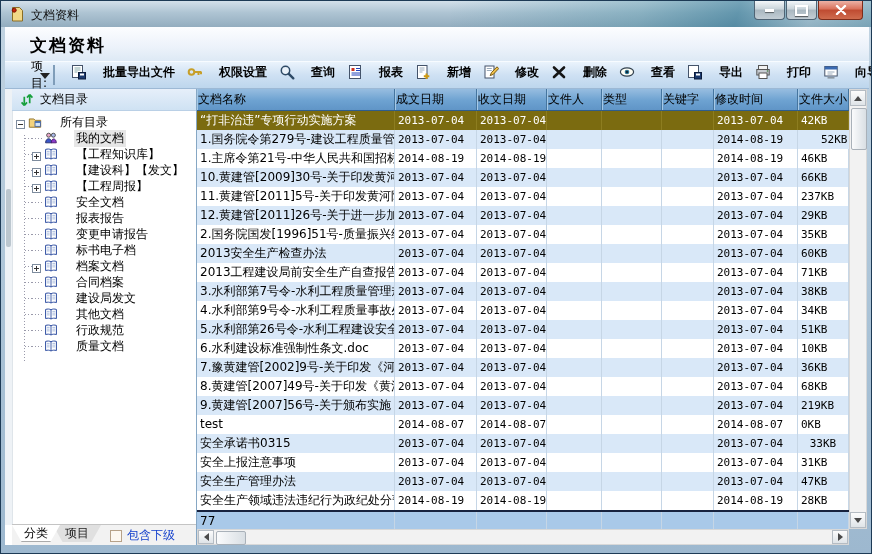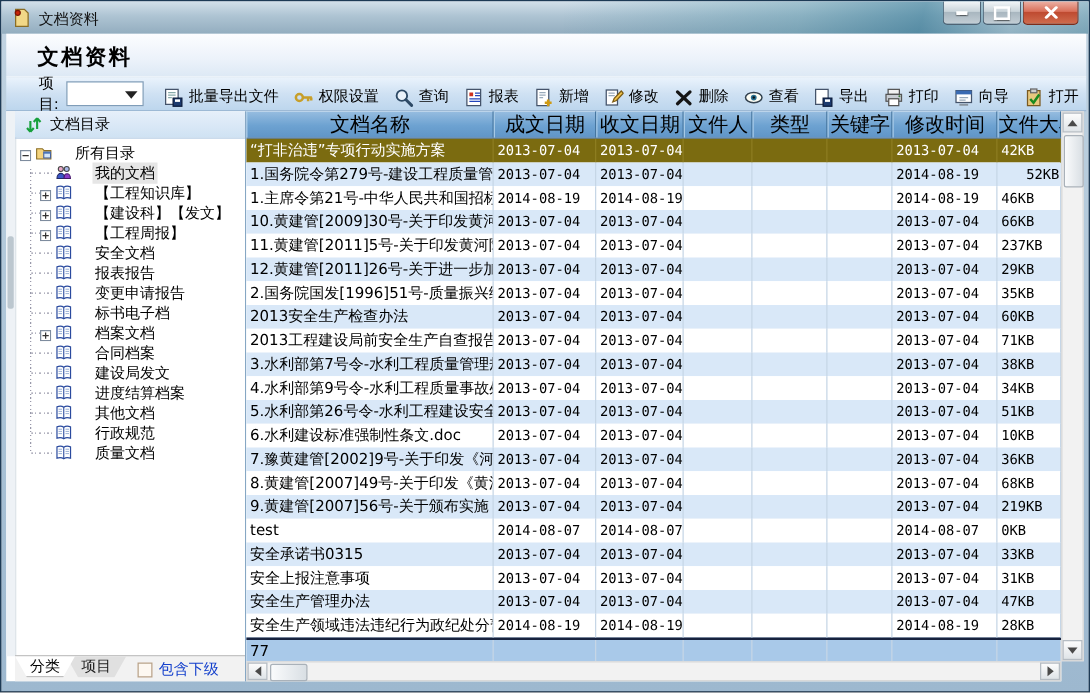--- a/index.html
+++ b/index.html
@@ -25,21 +25,21 @@
     background:linear-gradient(180deg,#fcfdff,#ecf2fa 60%,#dde9f5);}
   .header-title{position:absolute;left:25px;top:7px;font-size:17px;font-weight:bold;color:#000;letter-spacing:2px;}
   
   .toolbar{position:absolute;top:60px;left:4px;width:864px;height:28px;box-sizing:border-box;
     background:linear-gradient(180deg,#eaf3fc,#cfe1f3 50%,#bdd6ed);border-top:1px solid #f7fbff;border-bottom:1px solid #9db9d5;
     display:flex;align-items:center;font-size:12px;color:#000;}
   .project-label{margin-left:26px;}
   .combo{width:148px;height:20px;box-sizing:border-box;background:#fff;border:1px solid #7f9db9;margin-left:6px;position:relative;}
   .combo-arrow{position:absolute;right:4px;top:7px;width:0;height:0;border-left:5px solid transparent;border-right:5px solid transparent;border-top:6px solid #222;}
   .tb-buttons{display:flex;align-items:center;margin-left:10px;}
-  .tbtn{display:flex;align-items:flex-end;gap:4px;padding:0 6px;height:22px;white-space:nowrap;}
+  .tbtn{display:flex;align-items:flex-start;gap:16px;padding:0 6px;height:22px;white-space:nowrap;font-weight:bold;}
   .ticon{width:16px;height:16px;display:inline-flex;}
   
   .sidebar{position:absolute;top:88px;left:4px;width:192px;bottom:8px;background:#fff;box-sizing:border-box;border-right:1px solid #86a7c4;}
   .side-scroll{position:absolute;left:0;top:0;width:7px;bottom:20px;background:#eef2f6;border-right:1px solid #dfe5ea;}
   .side-scroll .thumb{position:absolute;left:1px;top:100px;width:5px;height:58px;background:#bcc7cf;border-radius:2px;}
   .sidebar-header{position:absolute;top:0;left:7px;right:0;height:22px;box-sizing:border-box;
     background:linear-gradient(180deg,#e6effa,#cfe2f3);border-bottom:1px solid #bad0e6;
     display:flex;align-items:center;gap:5px;padding-left:7px;font-size:12px;color:#000;}
   .tree{position:absolute;top:22px;left:7px;right:0;bottom:20px;overflow:hidden;font-size:12px;padding-top:3px;}
   .tree-item{height:16px;display:flex;align-items:center;white-space:nowrap;color:#000;position:relative;}
@@ -53,22 +53,22 @@
     display:flex;align-items:flex-start;font-size:12px;}
   .sheet-tab{height:17px;line-height:16px;padding:0 12px;margin-right:-7px;clip-path:polygon(0 0,100% 0,80% 100%,20% 100%);}
   .sheet-tab.active{background:#fff;z-index:2;box-shadow:inset 0 -1px 0 #aaa;}
   .sheet-tab.inactive{background:#e0e0e0;z-index:1;color:#222;}
   .include-sub{display:flex;align-items:center;gap:5px;margin-left:16px;margin-top:2px;}
   .checkbox{width:12px;height:12px;box-sizing:border-box;background:#fdf8f1;border:1px solid #b7a289;}
   .include-label{color:#1440cc;}
   
   .table-wrap{position:absolute;top:88px;left:196px;width:652px;bottom:8px;background:#fff;overflow:hidden;}
   .thead{display:flex;height:22px;background:linear-gradient(180deg,#97bde0,#6da2d1 55%,#6095c7);border-bottom:1px solid #2e5d8d;box-sizing:border-box;}
-  .th{box-sizing:border-box;border-right:1px solid #45759f;border-left:1px solid #a6c9e6;text-align:center;
-    line-height:21px;font-size:16px;color:#000;overflow:hidden;white-space:nowrap;flex:0 0 auto;}
+  .th{box-sizing:border-box;border-right:1px solid #45759f;border-left:1px solid #a6c9e6;
+    line-height:21px;font-size:12px;color:#000;overflow:hidden;white-space:nowrap;flex:0 0 auto;}
   .tr{display:flex;height:19px;background:#fff;}
   .tr.alt{background:#d9e8f8;}
   .tr.selected{background:#7b6b10;color:#fff;}
   .tr.selected .td{border-right-color:#8d7d20;}
   .td{box-sizing:border-box;border-right:1px solid #c6d6e6;padding:0 3px;font-size:12px;line-height:19px;
     white-space:nowrap;overflow:hidden;flex:0 0 auto;}
   .td.mono{font-family:"DejaVu Sans Mono","Liberation Mono",monospace;font-size:11px;}
   .tr.footer{background:#a9c9e9;border-top:2px solid #17223e;box-sizing:content-box;}
   
   .vscroll{position:absolute;top:88px;left:848px;width:18px;height:440px;background:#f2f2f2;border:1px solid #d8d8d8;box-sizing:border-box;}
@@ -406,31 +406,20 @@
         </div>
         <div class="tree-item">
           <span style="width:13px"></span>
           <span class="stub" style="width:7px"></span>
           <span class="stub" style="width:11px"></span>
           <span class="nicon"><svg width="100%" height="100%" viewBox="0 0 16 16">
               <path d="M8 3.2C6.4 2.1 3.9 2.1 1.8 2.8v10.4c2.1-.7 4.6-.6 6.2.5 1.6-1.1 4.1-1.2 6.2-.5V2.8C12.1 2.1 9.6 2.1 8 3.2z" fill="#fff" stroke="#2a4a9e" stroke-width="1.1"></path>
               <path d="M8 3.2v10.5" stroke="#2a4a9e"></path>
               <path d="M3.2 5h3.2M3.2 7h3.2M3.2 9h3.2M9.6 5h3.2M9.6 7h3.2M9.6 9h3.2" stroke="#8aa4d0" stroke-width=".8"></path>
             </svg></span>
-          <span class="tlabel">进度结算档案</span>
-        </div>
-        <div class="tree-item">
-          <span style="width:13px"></span>
-          <span class="stub" style="width:7px"></span>
-          <span class="stub" style="width:11px"></span>
-          <span class="nicon"><svg width="100%" height="100%" viewBox="0 0 16 16">
-              <path d="M8 3.2C6.4 2.1 3.9 2.1 1.8 2.8v10.4c2.1-.7 4.6-.6 6.2.5 1.6-1.1 4.1-1.2 6.2-.5V2.8C12.1 2.1 9.6 2.1 8 3.2z" fill="#fff" stroke="#2a4a9e" stroke-width="1.1"></path>
-              <path d="M8 3.2v10.5" stroke="#2a4a9e"></path>
-              <path d="M3.2 5h3.2M3.2 7h3.2M3.2 9h3.2M9.6 5h3.2M9.6 7h3.2M9.6 9h3.2" stroke="#8aa4d0" stroke-width=".8"></path>
-            </svg></span>
           <span class="tlabel">其他文档</span>
         </div>
         <div class="tree-item">
           <span style="width:13px"></span>
           <span class="stub" style="width:7px"></span>
           <span class="stub" style="width:11px"></span>
           <span class="nicon"><svg width="100%" height="100%" viewBox="0 0 16 16">
               <path d="M8 3.2C6.4 2.1 3.9 2.1 1.8 2.8v10.4c2.1-.7 4.6-.6 6.2.5 1.6-1.1 4.1-1.2 6.2-.5V2.8C12.1 2.1 9.6 2.1 8 3.2z" fill="#fff" stroke="#2a4a9e" stroke-width="1.1"></path>
               <path d="M8 3.2v10.5" stroke="#2a4a9e"></path>
               <path d="M3.2 5h3.2M3.2 7h3.2M3.2 9h3.2M9.6 5h3.2M9.6 7h3.2M9.6 9h3.2" stroke="#8aa4d0" stroke-width=".8"></path>
@@ -642,21 +631,21 @@
           <div class="td mono" style="width: 51px;">0KB</div>
         </div>
         <div class="tr alt">
           <div class="td" style="width: 198px;">安全承诺书0315</div>
           <div class="td mono" style="width: 82px;">2013-07-04</div>
           <div class="td mono" style="width: 70px;">2013-07-04</div>
           <div class="td mono" style="width: 55px;"></div>
           <div class="td mono" style="width: 60px;"></div>
           <div class="td mono" style="width: 52px;"></div>
           <div class="td mono" style="width: 84px;">2013-07-04</div>
-          <div class="td mono" style="width: 51px;">33KB</div>
+          <div class="td mono" style="width: 51px; text-align: center;">33KB</div>
         </div>
         <div class="tr">
           <div class="td" style="width: 198px;">安全上报注意事项</div>
           <div class="td mono" style="width: 82px;">2013-07-04</div>
           <div class="td mono" style="width: 70px;">2013-07-04</div>
           <div class="td mono" style="width: 55px;"></div>
           <div class="td mono" style="width: 60px;"></div>
           <div class="td mono" style="width: 52px;"></div>
           <div class="td mono" style="width: 84px;">2013-07-04</div>
           <div class="td mono" style="width: 51px;">31KB</div>

